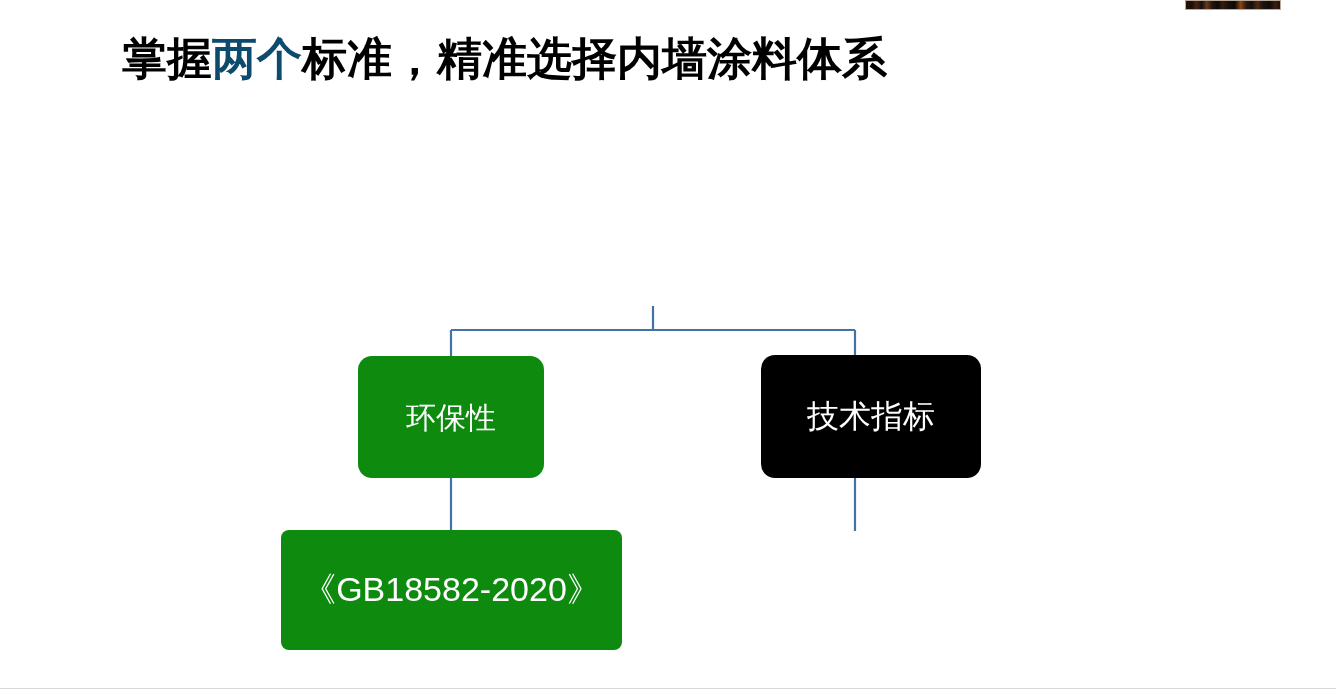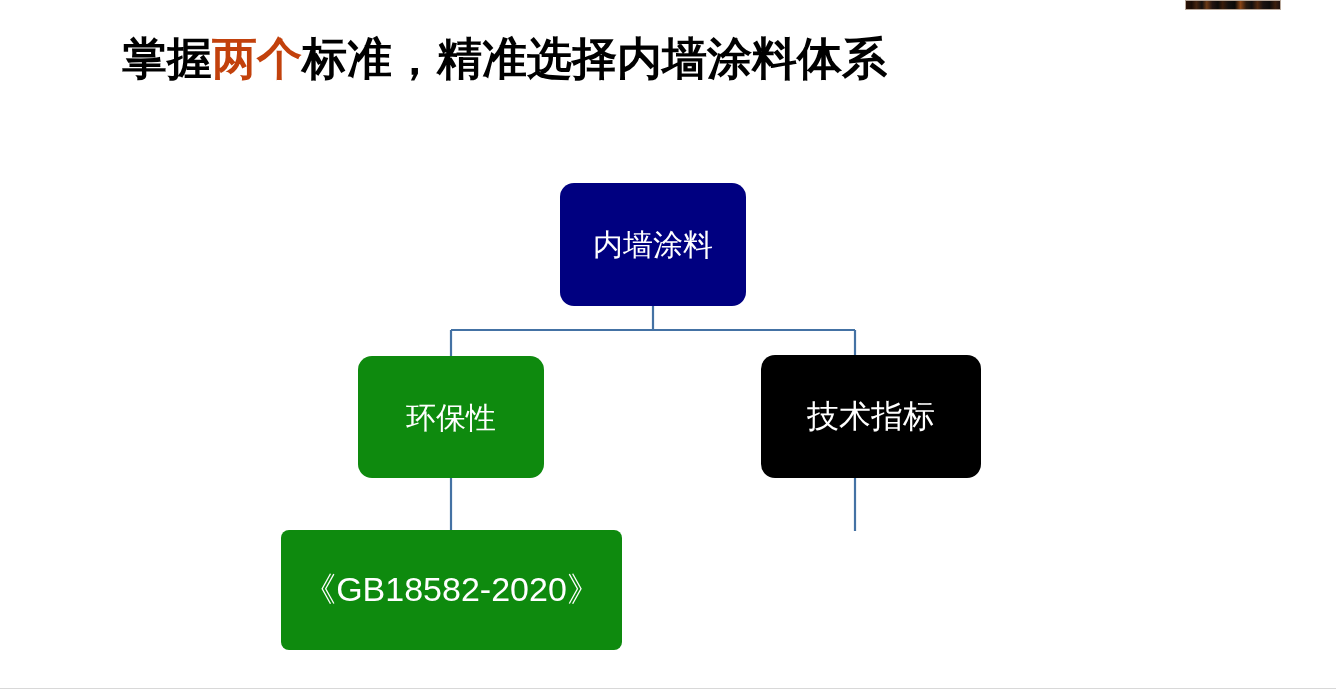--- a/index.html
+++ b/index.html
@@ -48,21 +48,21 @@
     position: absolute;
     left: 122px;
     top: 32px;
     font-size: 45px;
     font-weight: bold;
     letter-spacing: 0px;
     color: #000000;
     white-space: nowrap;
     line-height: 1.2;
   }
-  .title .hl { color: #c2410c; text-align: center; }
+  .title .hl { color: #0c4a6e; text-align: center; }
 
   
   .connectors {
     position: absolute;
     left: 0; top: 0;
     width: 1336px;
     height: 694px;
     pointer-events: none;
   }
 
@@ -140,21 +140,20 @@
 
     <path d="M 451 330 L 451 357" stroke="#4472A4" stroke-width="2.2" fill="none"></path>
 
     <path d="M 855 330 L 855 356" stroke="#4472A4" stroke-width="2.2" fill="none"></path>
 
     <path d="M 451 478 L 451 531" stroke="#4472A4" stroke-width="2.2" fill="none"></path>
 
     <path d="M 855 478 L 855 531" stroke="#4472A4" stroke-width="2.2" fill="none"></path>
   </svg>
 
-  <div class="node node-root">内墙涂料</div>
 
   <div class="node node-eco">环保性</div>
 
   <div class="node node-tech">技术指标</div>
 
   <div class="node node-std-eco">《GB18582-2020》</div>
 
 
   <div class="bottom-rule"></div>
 

